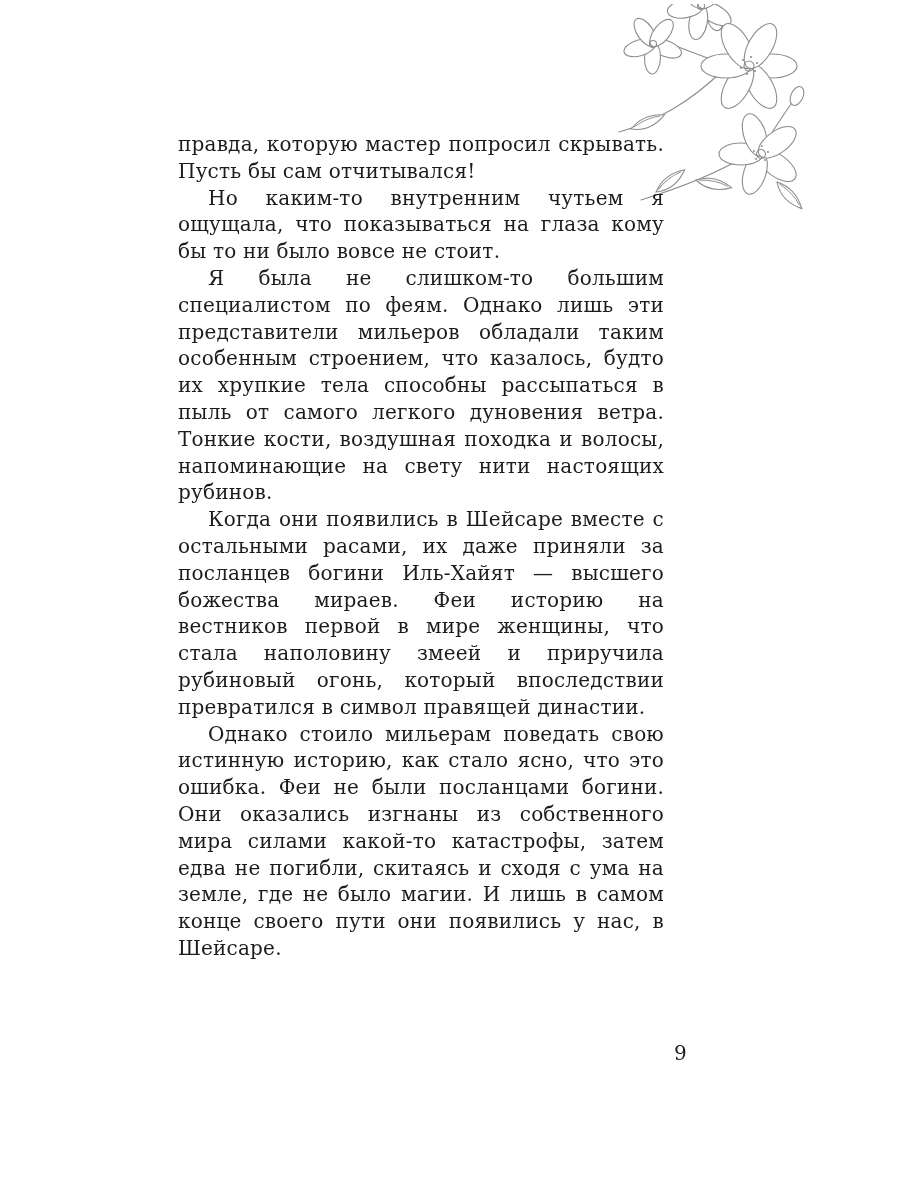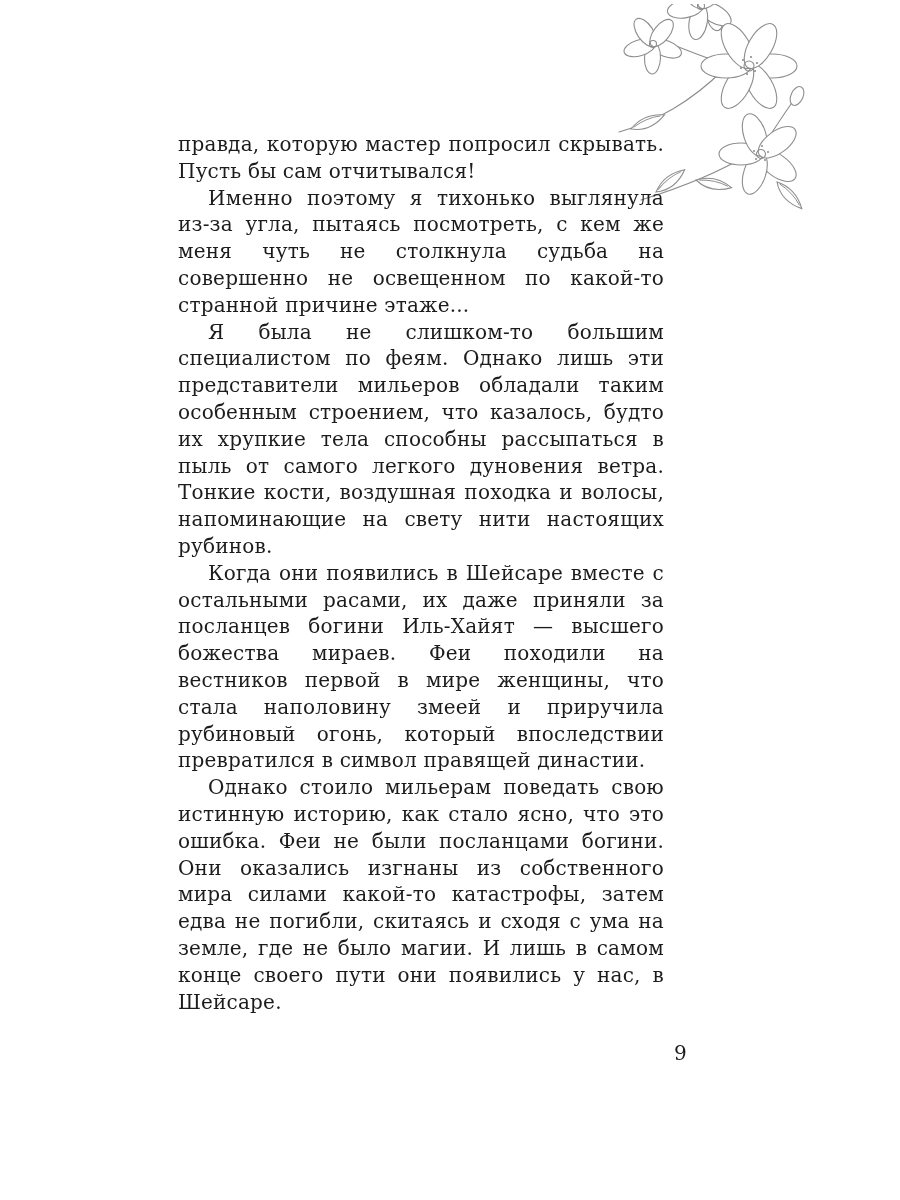--- a/index.html
+++ b/index.html
@@ -133,21 +133,21 @@
             <circle cx="-5" cy="5" r="1"></circle>
           <circle cx="-7" cy="-3" r="1"></circle>
             <circle cx="1" cy="-8" r="1"></circle>
         </g>
       </g>
     </svg>
   </div>
 
   <div class="text-block">
     <p class="no-indent">правда, которую мастер попросил скрывать. Пусть бы сам отчитывался!</p>
-    <p>Именно поэтому я тихонько выглянула из-за угла, пытаясь посмотреть, с кем же меня чуть не столкнула судьба на совершенно не освещенном по какой-то странной причине этаже...</p>
+    <p>Но каким-то внутренним чутьем я ощущала, что показываться на глаза кому бы то ни было вовсе не стоит.</p>
     <p>Я была не слишком-то большим специалистом по феям. Однако лишь эти представители мильеров обладали таким особенным строением, что казалось, будто их хрупкие тела способны рассыпаться в пыль от самого легкого дуновения ветра. Тонкие кости, воздушная походка и волосы, напоминающие на свету нити настоящих рубинов.</p>
-    <p>Когда они появились в Шейсаре вместе с остальными расами, их даже приняли за посланцев богини Иль-Хайят — высшего божества мираев. Феи походили на вестников первой в мире женщины, что стала наполовину змеей и приручила рубиновый огонь, который впоследствии превратился в символ правящей династии.</p>
+    <p>Когда они появились в Шейсаре вместе с остальными расами, их даже приняли за посланцев богини Иль-Хайят — высшего божества мираев. Феи историю на вестников первой в мире женщины, что стала наполовину змеей и приручила рубиновый огонь, который впоследствии превратился в символ правящей династии.</p>
     <p>Однако стоило мильерам поведать свою истинную историю, как стало ясно, что это ошибка. Феи не были посланцами богини. Они оказались изгнаны из собственного мира силами какой-то катастрофы, затем едва не погибли, скитаясь и сходя с ума на земле, где не было магии. И лишь в самом конце своего пути они появились у нас, в Шейсаре.</p>
   </div>
 
   <div class="page-number">9</div>
 
 </div>
 
 </body></html>

